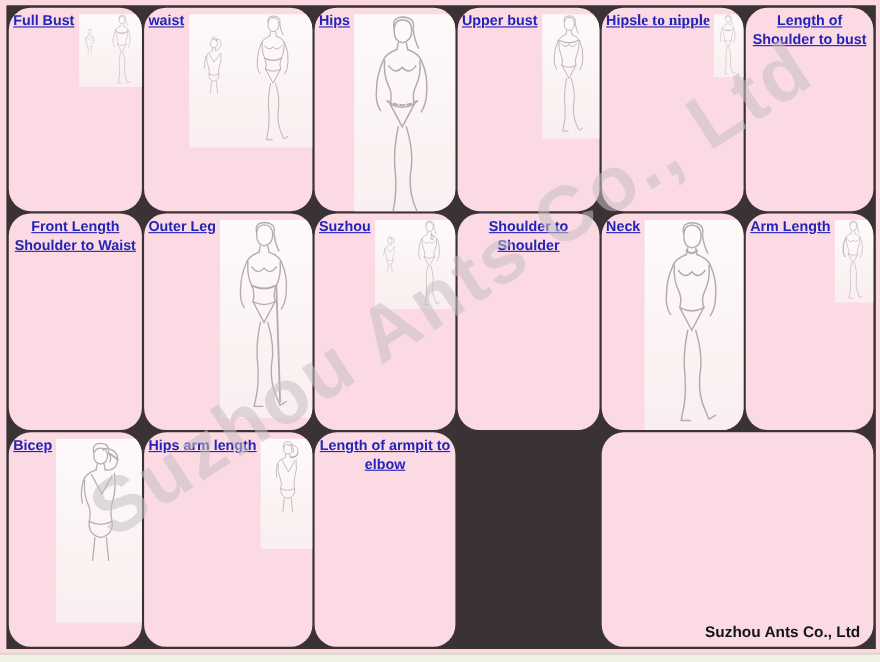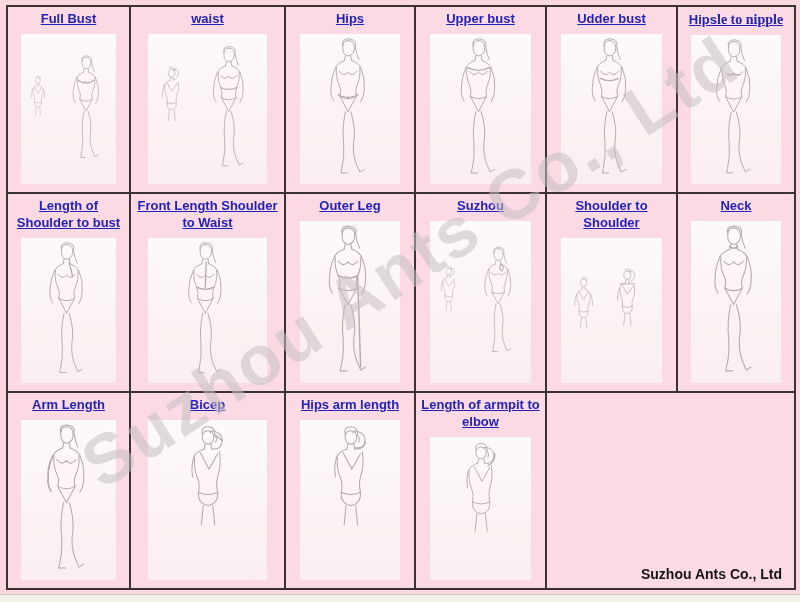--- a/index.html
+++ b/index.html
@@ -14,22 +14,23 @@
     position:absolute;left:6px;top:5px;
     display:grid;
     grid-template-columns:121px 153px 128px 129px 129px 116px;
     grid-template-rows:185px 197px 195px;
     gap:2px;
     background:#3b3236;
     border:2px solid #3b3236;
   }
   .cell{
     background:#fbdae3;
-    display:flex;flex-direction:column;align-items:center;
+    display:flex;flex-direction:row;align-items:flex-start;
     overflow:hidden;
+    border-radius:20px;
   }
   .cell-title{
     margin:4px 4px 0 4px;
     color:#2323b8;
     font-size:13px;font-weight:bold;
     text-decoration:underline;
     text-align:center;line-height:1.3;
     cursor:pointer;
   }
   .cell-title .serif-part{
@@ -186,42 +187,20 @@
               <path d="M23,38 Q28,45 33,39 Q38,45 43,38"></path>
               <path d="M24,66 Q33,71 42,66 L33,83 L24,66"></path>
               <path d="M30,83 Q26,102 28,118 Q29,134 26,146 L25,151 L32,151"></path>
               <path d="M36,83 Q42,102 39,118 Q38,132 43,143 L46,150 L51,147"></path>
               <path class="mark" d="M21,34 Q33,40 45,34" stroke="#a0348e"></path>
             </g>
           </svg>
         </div>
       </div>
       <div class="cell">
-        <span class="cell-title">Udder bust</span>
-        <div class="imgbox">
-          <svg class="sketch" viewBox="0 0 70 160" preserveAspectRatio="xMidYMid meet">
-            <g transform="translate(0,0) scale(1)">
-              <path d="M33,4 Q40,4 40,12 Q40,20 33,21 Q27,20 27,12 Q27,4 33,4"></path>
-              <path d="M27,10 Q25,2 34,2 Q43,3 41,11 Q42,19 45,25"></path>
-              <path d="M30,21 L29,26 M36,21 L37,26"></path>
-              <path d="M29,26 Q21,29 19,34 M37,26 Q45,29 47,34"></path>
-              <path d="M19,34 Q14,45 14,56 Q13,65 17,71"></path>
-              <path d="M47,34 Q52,45 51,57 Q51,66 47,72"></path>
-              <path d="M20,34 Q19,45 23,53 Q26,59 24,66"></path>
-              <path d="M46,34 Q47,45 43,53 Q40,59 42,66"></path>
-              <path d="M23,38 Q28,45 33,39 Q38,45 43,38"></path>
-              <path d="M24,66 Q33,71 42,66 L33,83 L24,66"></path>
-              <path d="M30,83 Q26,102 28,118 Q29,134 26,146 L25,151 L32,151"></path>
-              <path d="M36,83 Q42,102 39,118 Q38,132 43,143 L46,150 L51,147"></path>
-              <path class="mark" d="M23,46 Q33,51 43,46" stroke="#a0348e"></path>
-            </g>
-          </svg>
-        </div>
-      </div>
-      <div class="cell">
         <span class="cell-title"><span>Hips</span><span class="serif-part">le to nipple</span></span>
         <div class="imgbox">
           <svg class="sketch" viewBox="0 0 70 160" preserveAspectRatio="xMidYMid meet">
             <g transform="translate(0,0) scale(1)">
               <path d="M33,4 Q40,4 40,12 Q40,20 33,21 Q27,20 27,12 Q27,4 33,4"></path>
               <path d="M27,10 Q25,2 34,2 Q43,3 41,11 Q42,19 45,25"></path>
               <path d="M30,21 L29,26 M36,21 L37,26"></path>
               <path d="M29,26 Q21,29 19,34 M37,26 Q45,29 47,34"></path>
               <path d="M19,34 Q14,45 14,56 Q13,65 17,71"></path>
               <path d="M47,34 Q52,45 51,57 Q51,66 47,72"></path>

